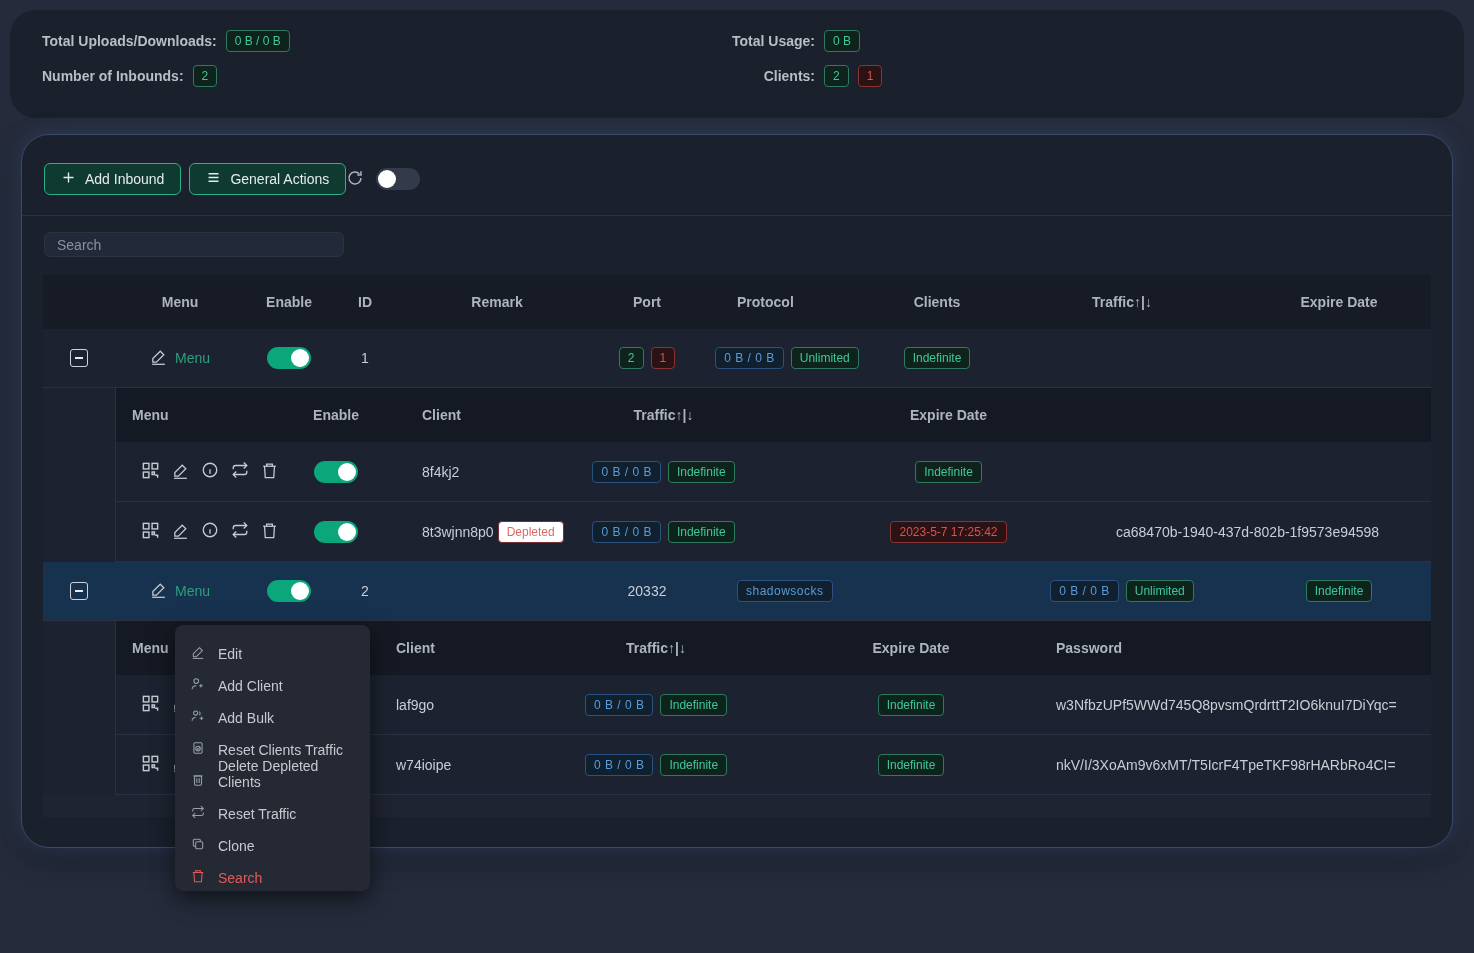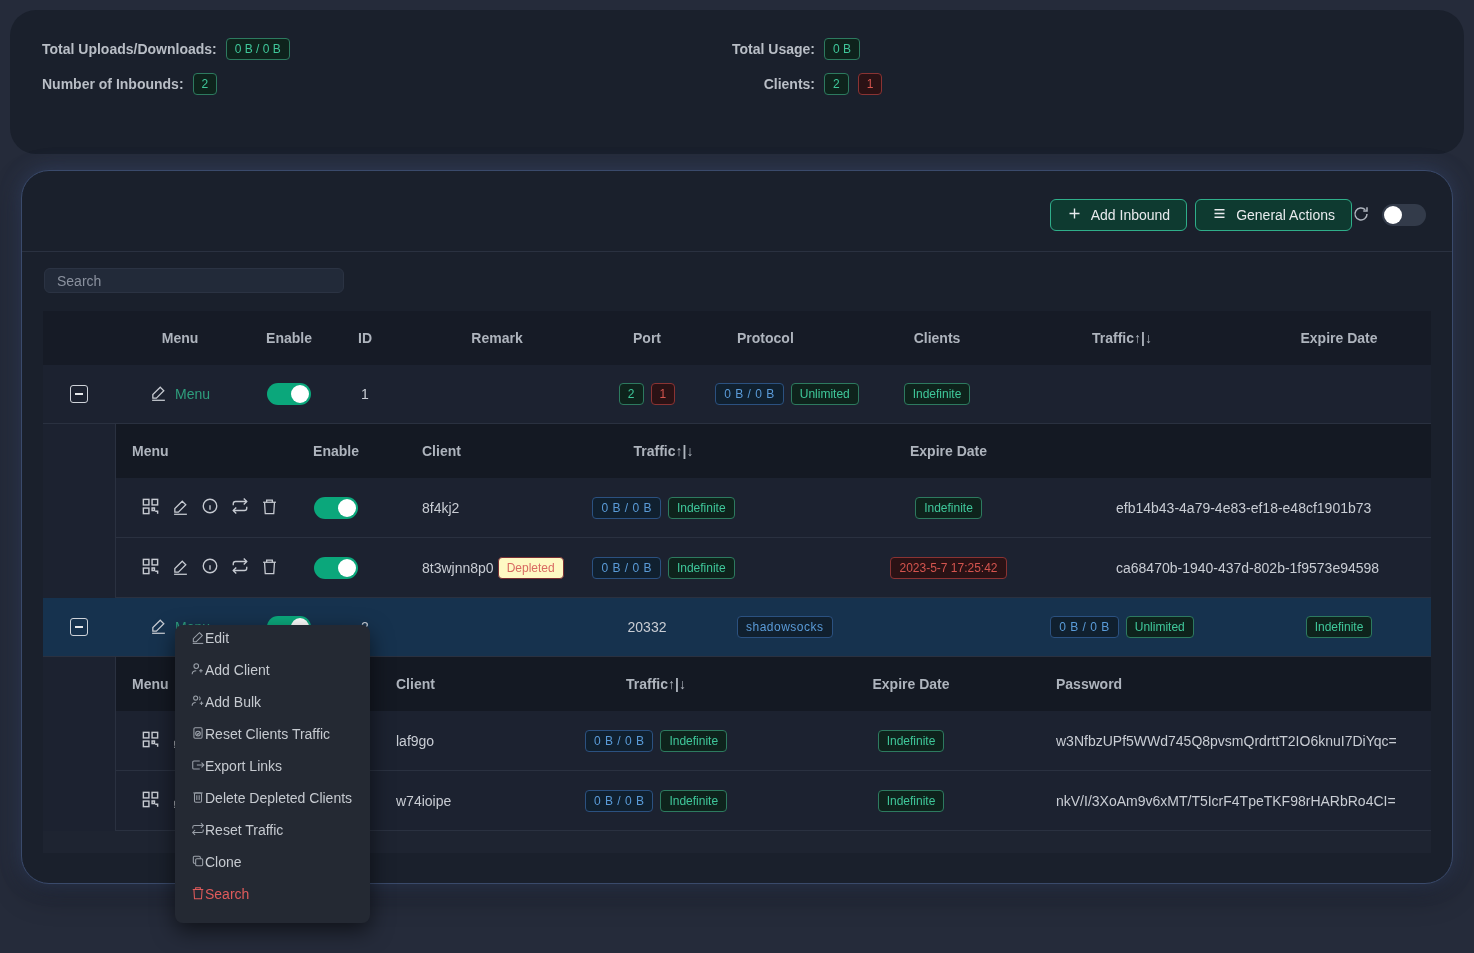--- a/index.html
+++ b/index.html
@@ -1,38 +1,38 @@
 <!DOCTYPE html>
 <html><head>
 <meta charset="utf-8">
 <style>
   * { margin:0; padding:0; box-sizing:border-box; }
   html,body { width:1474px; height:953px; background:#252b3a; overflow:hidden;
     font-family:"Liberation Sans", sans-serif; color:#c9cdd4; font-size:14px; }
 
   .card { background:#1a202c; border-radius:26px; }
-  .stats-card { margin:10px 10px 0 10px; height:144px; padding:28px 32px;
+  .stats-card { margin:10px 10px 0 10px; height:108px; padding:20px 32px;
     display:grid; grid-template-columns:675px 1fr; }
   .stats-col { display:flex; flex-direction:column; gap:13px; }
   .stat-row { display:flex; align-items:center; gap:9px; }
   .stat-label { color:#b9bec6; font-weight:bold; }
   .stat-label.r { min-width:98px; text-align:right; }
 
   .badge { display:inline-block; padding:2px 8px; border-radius:4px; font-size:12px;
     line-height:16px; border:1px solid; white-space:nowrap; }
   .b-green { color:#3fc79a; border-color:#2d7a5f; background:#0e231c; }
   .b-red   { color:#d4544e; border-color:#8a3333; background:#2a1215; }
   .b-blue  { color:#5a9bd8; border-color:#2b5180; background:#10202f; letter-spacing:.5px; }
-  .b-depleted { color:#d96a62; border-color:#7a2f33; background:#fef9c3; }
+  .b-depleted { color:#d96a62; border-color:#7a2f33; background:#ffffff; }
 
   .main-card { position:relative; margin:16px auto 0 auto; width:1432px; height:714px;
     border-radius:28px; border:1px solid #3a4a6b;
     box-shadow:0 0 22px rgba(90,120,190,.30), 0 10px 30px rgba(0,0,0,.35); }
 
-  .toolbar { display:flex; align-items:center; justify-content:flex-end;
+  .toolbar { display:flex; align-items:center; justify-content:flex-start;
     padding:28px 26px 20px 22px; border-bottom:1px solid #2a3140; }
   .toolbar-left { display:flex; gap:8px; }
   .btn { display:flex; align-items:center; gap:9px; height:32px; padding:0 16px;
     background:#0e3a30; border:1px solid #2fae8a; border-radius:6px; color:#e8eaed;
     font-size:14px; cursor:pointer; }
   .btn svg { stroke:#e8eaed; }
   .toolbar-right { display:flex; align-items:center; gap:12px; }
 
   .switch { position:relative; width:44px; height:22px; border-radius:11px; }
   .switch .knob { position:absolute; top:2px; width:18px; height:18px; border-radius:50%; background:#fff; }
@@ -65,21 +65,21 @@
   .menu-link svg { stroke:#c6cad1; }
   .expander { width:18px; height:18px; border:1px solid #cfd3d9; border-radius:3px;
     display:flex; align-items:center; justify-content:center; cursor:pointer; }
   .expander .minus { width:8px; height:1.5px; background:#e6e8ea; }
   .badge-gap { display:flex; gap:7px; align-items:center; justify-content:center; }
   .uid-text, .pw-text { color:#c9cdd4; white-space:nowrap; }
   .empty-strip { height:22px; background:#1e2431; margin:0 21px; }
 
   .ctx-menu { position:absolute; left:175px; top:625px; width:195px; background:#242933;
     border-radius:8px; box-shadow:0 8px 22px rgba(0,0,0,.55); padding:5px 0; z-index:50; }
-  .ctx-item { display:flex; align-items:flex-start; height:32px; padding:0 16px;
+  .ctx-item { display:flex; align-items:flex-end; gap:13px; height:32px; padding:0 16px;
     color:#c6cad0; font-size:14px; cursor:pointer; }
   .ctx-item svg { stroke:#9aa0a9; flex:0 0 auto; }
   .ctx-item.danger { color:#e05b5b; } .ctx-item.danger svg { stroke:#e05b5b; }
 
   .refresh-icon svg { stroke:#aeb4bd; cursor:pointer; }
 </style>
 </head>
 <body>
 
 <div class="card stats-card">
@@ -233,23 +233,20 @@
             </span>
           </div>
         <div class="cell l" style="padding-left:36px">8f4kj2</div>
         <div class="cell badge-gap">
           <span class="badge b-blue">0 B / 0 B</span>
           <span class="badge b-green">Indefinite</span>
         </div>
         <div class="cell">
             <span class="badge b-green">Indefinite</span>
           </div>
-        <div class="cell l">
-            <span class="uid-text">efb14b43-4a79-4e83-ef18-e48cf1901b73</span>
-          </div>
       </div>
 
       <div class="grid-sub1 row">
         <div class="cell icons">
           <span><svg width="19" height="19" viewBox="0 0 24 24" fill="none" stroke-width="1.8">
                 <rect x="3" y="3" width="7" height="7"></rect>
                 <rect x="14" y="3" width="7" height="7"></rect>
                 <rect x="3" y="14" width="7" height="7"></rect>
                 <path d="M14 14h3v3h-3zM18 18h3v3"></path>
               </svg></span>
@@ -466,27 +463,20 @@
   <div class="ctx-item">
     <span><svg width="14" height="14" viewBox="0 0 24 24" fill="none" stroke-width="1.8">
           <rect x="5" y="3" width="14" height="18" rx="2"></rect>
           <circle cx="12" cy="13" r="4"></circle>
           <path d="M10 13l1.5 1.5L15 11"></path>
         </svg></span>
     <span>Reset Clients Traffic</span>
   </div>
   <div class="ctx-item">
     <span><svg width="14" height="14" viewBox="0 0 24 24" fill="none" stroke-width="1.8">
-          <path d="M15 5H5a2 2 0 00-2 2v10a2 2 0 002 2h10"></path>
-          <path d="M10 12h12M18 8l4 4-4 4"></path>
-        </svg></span>
-    <span>Export Links</span>
-  </div>
-  <div class="ctx-item">
-    <span><svg width="14" height="14" viewBox="0 0 24 24" fill="none" stroke-width="1.8">
           <rect x="6" y="5" width="12" height="16" rx="2"></rect>
           <path d="M4 5h16"></path>
           <path d="M10 9v8M14 9v8"></path>
         </svg></span>
     <span>Delete Depleted Clients</span>
   </div>
   <div class="ctx-item">
     <span><svg width="14" height="14" viewBox="0 0 24 24" fill="none" stroke-width="1.8">
           <path d="M17 2l4 4-4 4"></path>
           <path d="M3 11V9a3 3 0 013-3h15"></path>

